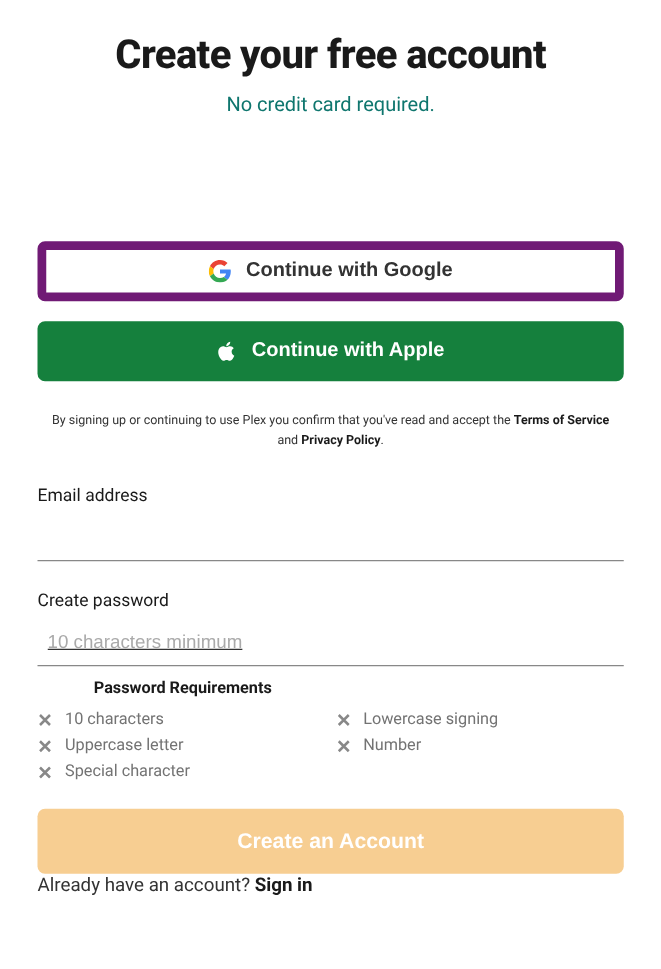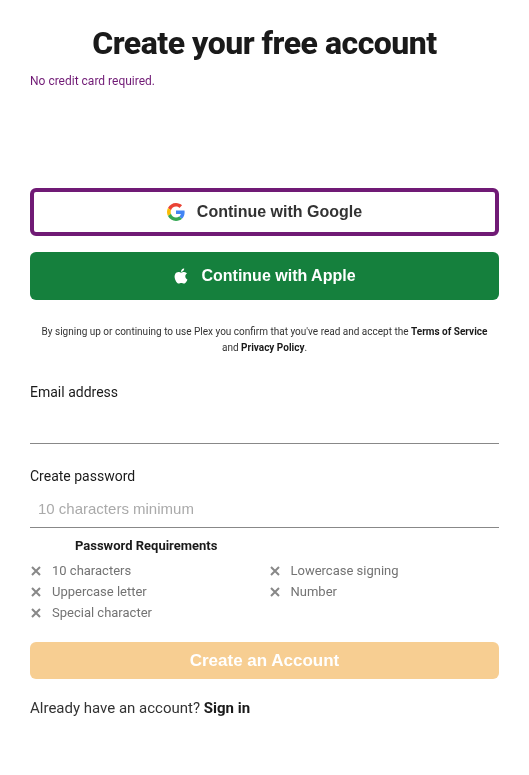--- a/index.html
+++ b/index.html
@@ -25,42 +25,43 @@
       font-size: 32px;
       font-weight: 800;
       text-align: center;
       letter-spacing: -0.5px;
       margin-top: 0;
       margin-bottom: 12px;
       color: #1a1a1a;
     }
     
     .subheading {
-      font-size: 12px;
-      color: #701a75;
+      text-align: center;
+      font-size: 16px;
+      color: #0f766e;
       margin-bottom: 100px;
     }
     
     .btn {
       width: 100%;
       height: 48px;
       border-radius: 6px;
       font-size: 16px;
       font-weight: 700;
       display: flex;
       align-items: center;
       justify-content: center;
       gap: 12px;
       cursor: pointer;
       margin-bottom: 16px;
     }
     
     .btn-google {
       background: #fff;
-      border: 4px solid #701a75;
+      border: 7px solid #701a75;
       color: #333;
     }
     
     .btn-apple {
       background: #15803d;
       border: none;
       color: #fff;
     }
     
     .icon-wrap {
@@ -103,20 +104,21 @@
       color: #333;
       margin-bottom: 24px;
     }
     
     .input::placeholder {
       color: #aaa;
     }
     
     .input.tight {
       margin-bottom: 10px;
+      text-decoration: underline;
     }
     
     .req-title {
       font-size: 13px;
       font-weight: 700;
       margin-bottom: 10px;
       margin-left: 45px;
     }
     
     .reqs {
@@ -146,29 +148,28 @@
     
     .req-x svg {
       width: 10px;
       height: 10px;
       stroke: #888;
       stroke-width: 2;
     }
     
     .btn-submit {
       width: 100%;
-      height: 37px;
+      height: 52px;
       background: #f7ce92;
       border: none;
       border-radius: 6px;
       color: #fff;
       font-size: 17px;
       font-weight: 700;
       cursor: pointer;
-      margin-bottom: 20px;
     }
     
     .footer {
       text-align: left;
       font-size: 15px;
       color: #333;
     }
     
     .footer .link {
       font-weight: 700;

